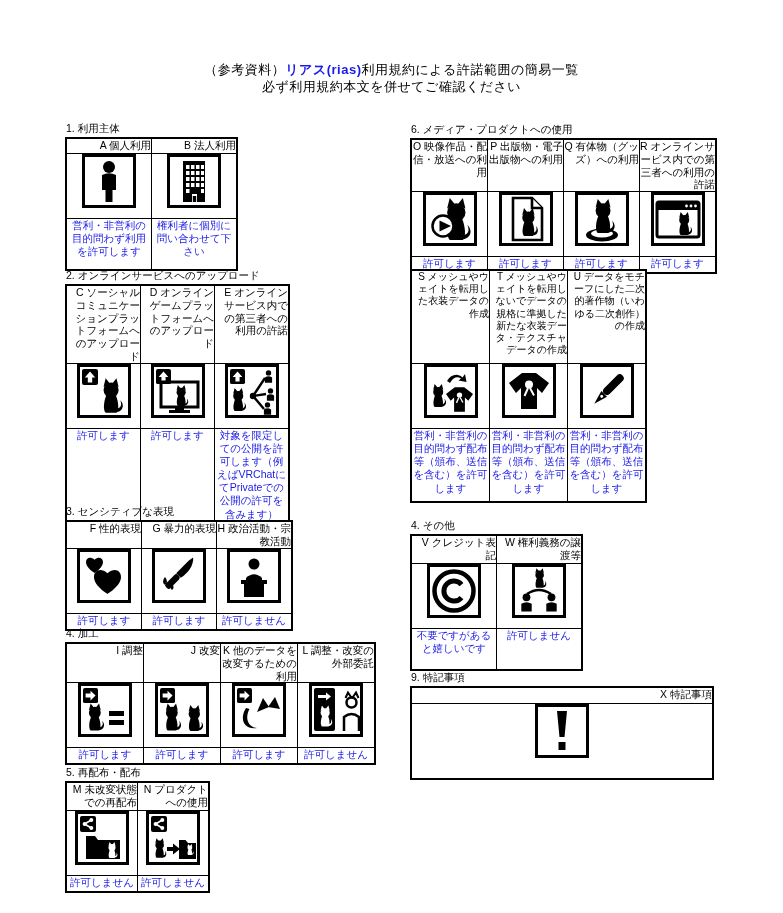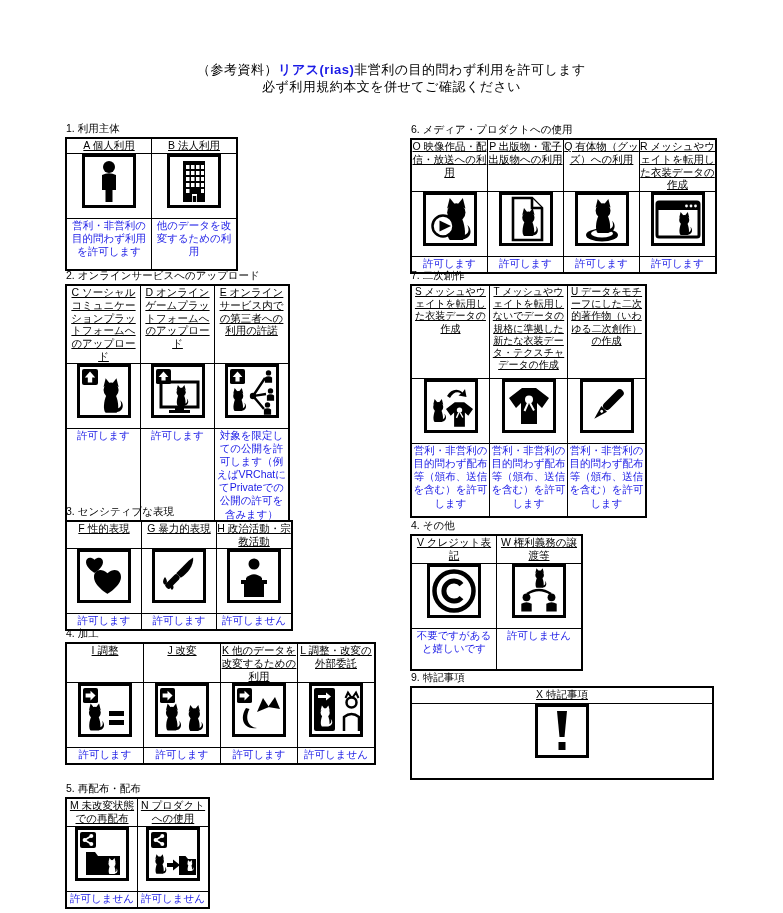--- a/index.html
+++ b/index.html
@@ -8,31 +8,31 @@
     font-family:"Liberation Sans","DejaVu Sans",sans-serif;color:#000;
     overflow:hidden;
   }
   .title{position:absolute;top:61px;left:0;width:783px;text-align:center;
          font-size:13px;line-height:17px;letter-spacing:0.5px;}
   .brand{color:var(--blue,#1a1ae6);font-weight:bold;}
   .sec{position:absolute;}
   .sec-label{font-size:10.5px;line-height:13px;margin:0 0 2px 1px;white-space:nowrap;}
   table.grid{border-collapse:collapse;background:#fff;border:2px solid #000;table-layout:fixed;}
   table.grid td{border:1px solid #000;padding:0;vertical-align:top;overflow:hidden;}
-  .hdr{font-size:10.5px;line-height:1.22;text-align:center;padding:1px 1px 0 1px;
-       word-break:break-all;text-decoration:underline;}
+  .hdr{font-size:10.5px;line-height:1.22;text-align:right;padding:1px 1px 0 1px;
+       word-break:break-all;}
   .ico{text-align:center;vertical-align:middle;height:64px;}
   .sta{color:var(--blue,#1a1ae6);font-size:10.5px;line-height:1.25;text-align:center;
        padding:2px 1px 0 1px;word-break:break-all;}
   .ibox{display:inline-block;width:54px;height:54px;box-sizing:border-box;
         border:3px solid #000;background:#fff;vertical-align:middle;}
   .ibox svg{display:block;width:48px;height:48px;}
   
   .p1{left:65px;top:122px}.p2{left:65px;top:269px}.p3{left:65px;top:505px}
-  .p4{left:65px;top:627px}.p5{left:65px;top:782px}
+  .p4{left:65px;top:627px}.p5{left:65px;top:766px}
   .p6{left:410px;top:123px}.p7{left:410px;top:269px}.p8{left:410px;top:519px}
   .p9{left:410px;top:671px}
   .p1 td{width:84px}.p2 td{width:73px}.p3 td{width:74px}.p4 td{width:76px}
   .p5 td{width:70px}.p6 td{width:75px}.p7 td{width:77px}.p8 td{width:84px}
   .p9 td{width:300px}
   .p1 .hdr{height:14px}.p2 .hdr{height:60px}.p3 .hdr{height:26px}.p4 .hdr{height:38px}
   .p5 .hdr{height:27px}.p6 .hdr{height:50px}.p7 .hdr{height:92px;font-size:10px}
   .p8 .hdr{height:27px}.p9 .hdr{height:15px}
   .p1 .sta{height:50px}.p2 .sta{height:90px}.p3 .sta{height:15px}.p4 .sta{height:15px}
   .p5 .sta{height:15px}.p6 .sta{height:15px}.p7 .sta{height:72px}.p8 .sta{height:40px}
@@ -76,21 +76,21 @@
     </symbol>
     <symbol id="kimono" viewBox="0 0 40 36">
       <path d="M13 0 H27 L40 10 L33 20 L28 15 V36 H12 V15 L7 20 L0 10 Z"></path>
       <circle cx="20" cy="11.5" r="4" fill="#fff"></circle>
       <path d="M19 15 l-3.5 8 M21 15 l4 7.5" stroke="#fff" stroke-width="2" fill="none"></path>
     </symbol>
   </defs>
 </svg>
 
 <div class="title">
-  <div><span>（参考資料）</span><span class="brand">リアス(rias)</span><span>非営利の目的問わず利用を許可します</span></div>
+  <div><span>（参考資料）</span><span class="brand">リアス(rias)</span><span>利用規約による許諾範囲の簡易一覧</span></div>
   <div>必ず利用規約本文を併せてご確認ください</div>
 </div>
 
 <div id="sections-root">
     <div class="sec p1">
       <div class="sec-label">1. 利用主体</div>
       <table class="grid">
         <tbody>
           <tr>
             <td class="hdr">A 個人利用</td>
@@ -122,21 +122,21 @@
                     <rect x="31" y="26" width="3" height="4"></rect>
                     <rect x="16" y="32" width="3.5" height="4"></rect>
                     <rect x="31" y="32" width="3" height="4"></rect>
                     <rect x="22" y="37" width="5" height="8"></rect>
                   </g>
                   <rect x="22.8" y="39" width="3.4" height="6"></rect>
                 </svg></span></td>
           </tr>
           <tr>
             <td class="sta">営利・非営利の目的問わず利用を許可します</td>
-            <td class="sta">他のデータを改変するための利用</td>
+            <td class="sta">権利者に個別に問い合わせて下さい</td>
           </tr>
         </tbody>
       </table>
     </div>
     <div class="sec p2">
       <div class="sec-label">2. オンラインサービスへのアップロード</div>
       <table class="grid">
         <tbody>
           <tr>
             <td class="hdr">C ソーシャルコミュニケーションプラットフォームへのアップロード</td>
@@ -286,21 +286,21 @@
       </table>
     </div>
     <div class="sec p6">
       <div class="sec-label">6. メディア・プロダクトへの使用</div>
       <table class="grid">
         <tbody>
           <tr>
             <td class="hdr">O 映像作品・配信・放送への利用</td>
             <td class="hdr">P 出版物・電子出版物への利用</td>
             <td class="hdr">Q 有体物（グッズ）への利用</td>
-            <td class="hdr">R メッシュやウェイトを転用した衣装データの作成</td>
+            <td class="hdr">R オンラインサービス内での第三者への利用の許諾</td>
           </tr>
           <tr>
             <td class="ico"><span class="ibox"><svg viewBox="0 0 48 48">
                   <use href="#cat" x="12" y="3" width="34" height="42"></use>
                   <circle cx="17" cy="31" r="10.5" fill="#fff" stroke="#000" stroke-width="2.5"></circle>
                   <path d="M13.5 25.5 L25 31 L13.5 36.5 Z"></path>
                 </svg></span></td>
             <td class="ico"><span class="ibox"><svg viewBox="0 0 48 48">
                   <path d="M11 3 H30 L40 13 V45 H11 Z" fill="#fff" stroke="#000" stroke-width="2.6"></path>
                   <path d="M30 3 V13 H40" fill="#fff" stroke="#000" stroke-width="2.6"></path>
@@ -323,21 +323,20 @@
           <tr>
             <td class="sta">許可します</td>
             <td class="sta">許可します</td>
             <td class="sta">許可します</td>
             <td class="sta">許可します</td>
           </tr>
         </tbody>
       </table>
     </div>
     <div class="sec p7">
-      <div class="sec-label">7. 二次創作</div>
       <table class="grid">
         <tbody>
           <tr>
             <td class="hdr">S メッシュやウェイトを転用した衣装データの作成</td>
             <td class="hdr">T メッシュやウェイトを転用しないでデータの規格に準拠した新たな衣装データ・テクスチャデータの作成</td>
             <td class="hdr">U データをモチーフにした二次的著作物（いわゆる二次創作）の作成</td>
           </tr>
           <tr>
             <td class="ico"><span class="ibox"><svg viewBox="0 0 48 48">
                   <use href="#cat" x="1" y="17" width="19" height="23"></use>

